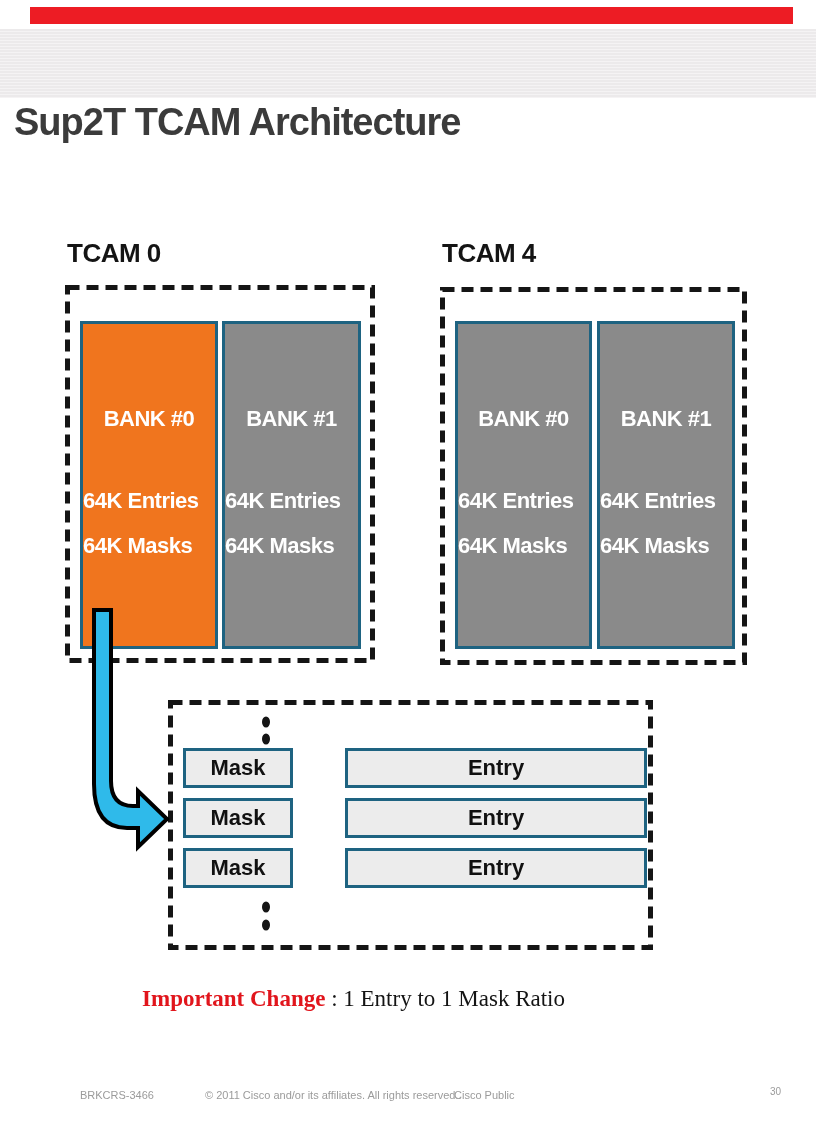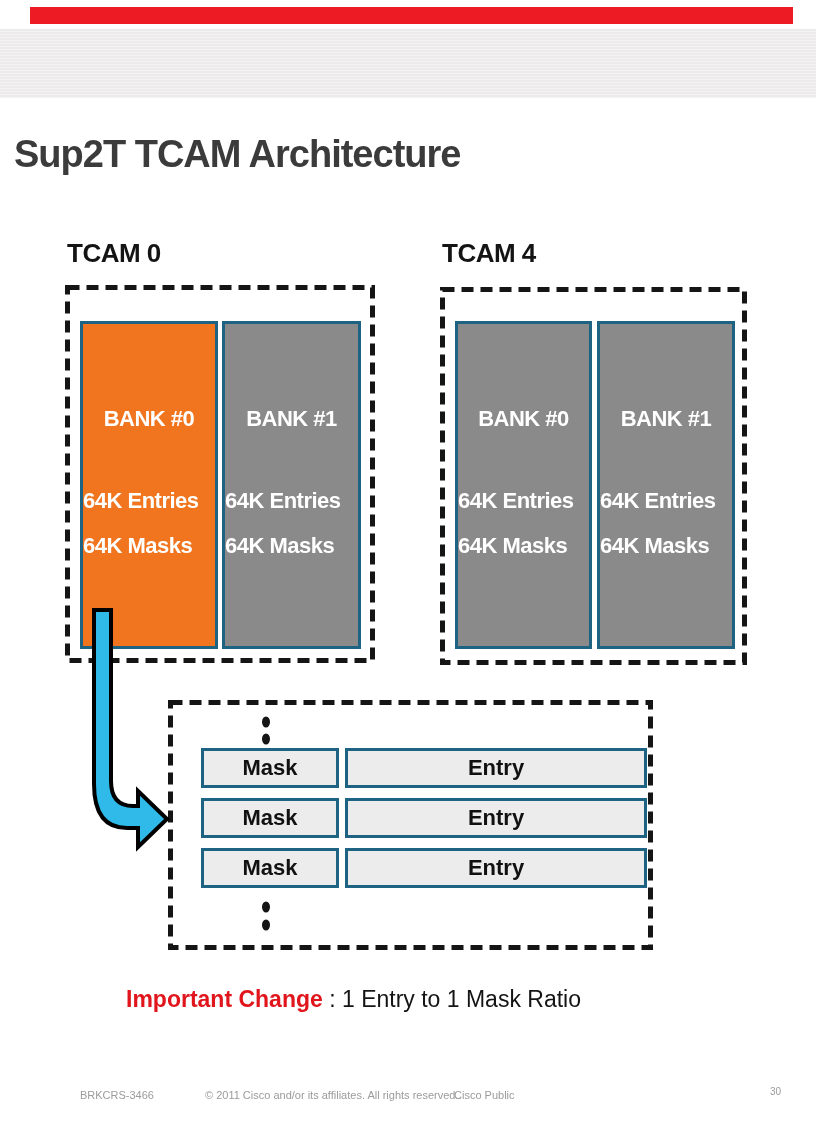--- a/index.html
+++ b/index.html
@@ -10,21 +10,21 @@
   }
 
   
   .accent-bar { position:absolute; left:30px; top:7px; width:763px; height:17px;
     background:var(--accent-bar,#ED1C24); }
   .band { position:absolute; left:0; top:29px; width:816px; height:69px;
     background:var(--band,#ECEAEB);
     background-image:repeating-linear-gradient(0deg, rgba(255,255,255,.45) 0 1px, rgba(0,0,0,0) 1px 3px); }
 
   .slide-title { position:absolute; left:14px; top:101px; font-size:38px; font-weight:bold;
-    letter-spacing:-1px; color:var(--title-text,#3B3B3B); white-space:nowrap;margin-top:32px; }
+    letter-spacing:-1px; color:var(--title-text,#3B3B3B); white-space:nowrap; }
 
   
   .tcam-label { position:absolute; top:238px; text-align:left; font-size:26px; font-weight:bold;
     letter-spacing:-0.5px; color:#141414; }
   #tcam0-label { left:67px; width:306px; }
   #tcam1-label { left:442px; width:303px; }
 
   
   .bank { position:absolute; top:321px; height:328px; border:3px solid var(--box-border,#1E6381); }
   .bank.hl { background:var(--bank-highlight,#F0751E); }
@@ -35,27 +35,27 @@
   #bank-1-1 { left:597px; width:138px; }
   .bank-name { position:absolute; top:82px; left:0; right:0; text-align:center;
     font-size:22px; font-weight:bold; letter-spacing:-0.5px; color:#fff; white-space:nowrap; }
   .bank-stats { position:absolute; top:154px; left:0; right:0; text-align:left;
     font-size:22px; font-weight:bold; letter-spacing:-0.5px; color:#fff; line-height:45px; white-space:nowrap; }
 
   
   .cell { position:absolute; height:40px; border:3px solid var(--box-border,#1E6381);
     background:var(--cell-fill,#ECECEC); text-align:center; line-height:33px;
     font-size:22px; font-weight:bold; color:#111; }
-  .cell.mask  { left:201px; width:138px; }
+  .cell.mask  { left:183px; width:110px; }
   .cell.entry { left:345px; width:302px; }
   .row-0 { top:748px; } .row-1 { top:798px; } .row-2 { top:848px; }
 
   
   .callout { position:absolute; left:0; top:986px; width:707px; text-align:center;
-    font-size:23px; color:#141414; white-space:pre; }
+    font-size:23px; color:#141414; white-space:pre;font-family:Liberation Serif, serif; }
   .callout .hl { font-weight:bold; color:var(--callout-highlight,#E1151C); }
 
   
   .footer-item { position:absolute; top:1089px; font-size:11px; color:var(--footer-text,#9B9B9B); white-space:nowrap;text-align:center; }
   #footer-session   { left:80px; }
   #footer-copyright { left:205px; }
   #footer-class     { left:430px;margin-left:24px; }
   #footer-page      { left:770px; top:1086px; font-size:10px; }
 
   

